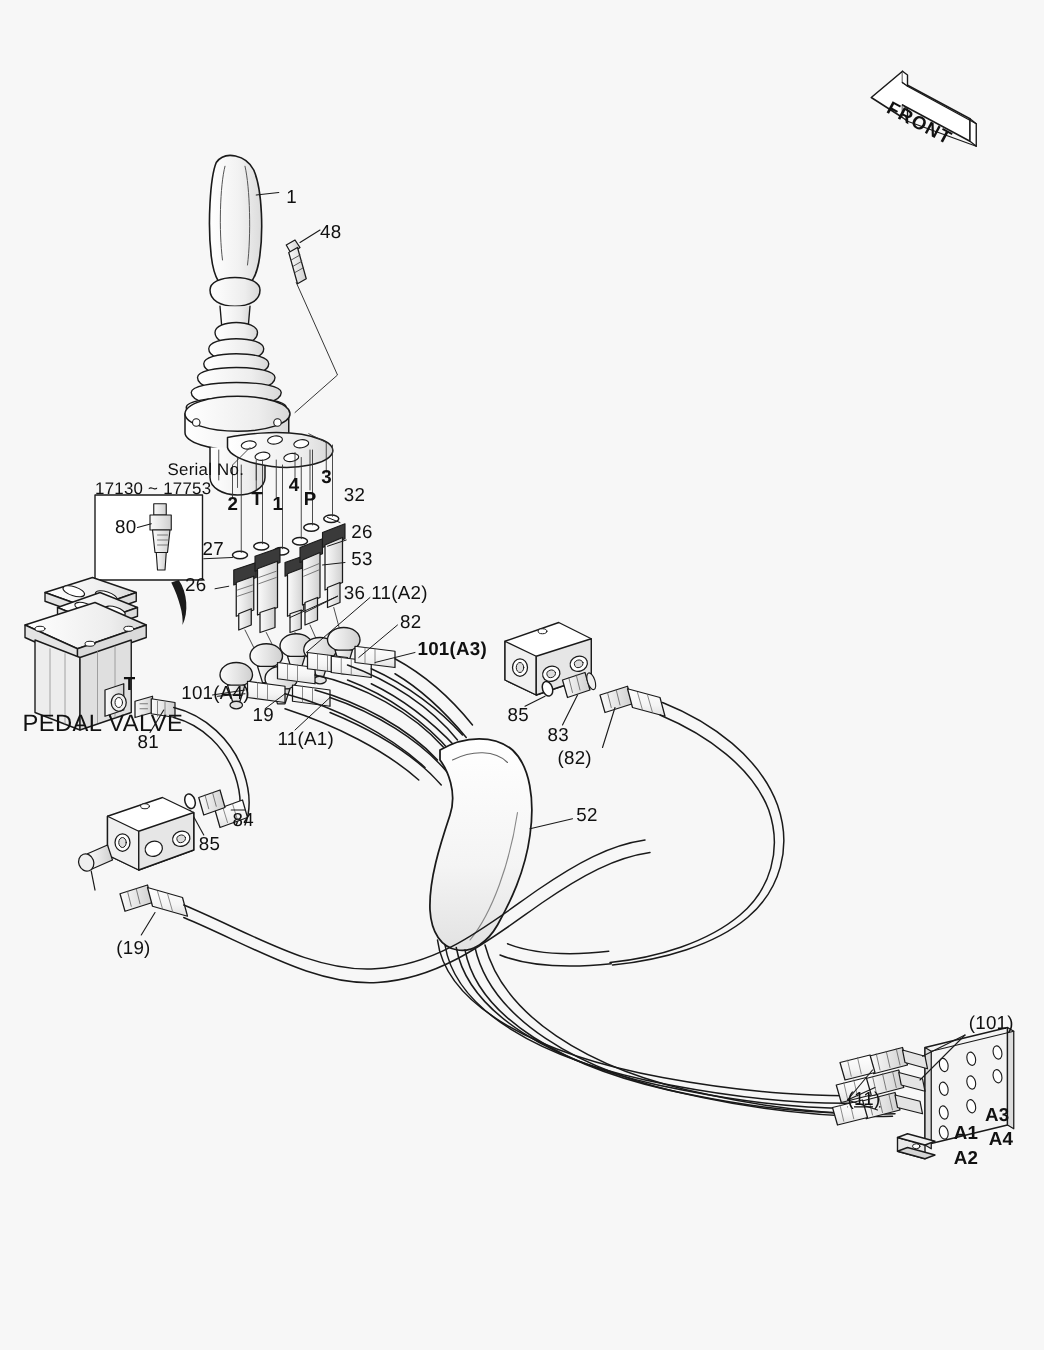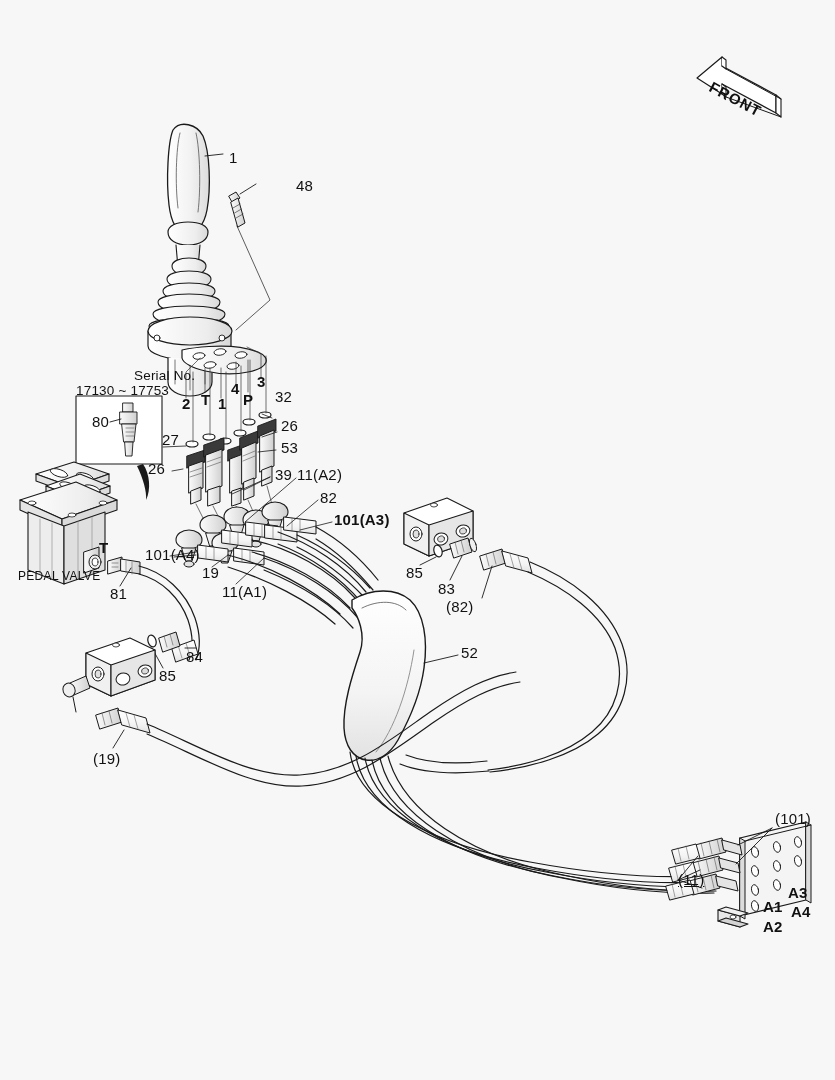--- a/index.html
+++ b/index.html
@@ -29,21 +29,21 @@
     font-family: "Liberation Sans", sans-serif;
     font-size: 15px;
     color: #111;
     white-space: nowrap;
     line-height: 1;
     letter-spacing: 0.2px;
   }
   .lbl.bold { font-weight: bold; }
   .lbl.port { font-weight: bold; font-size: 15px; }
   .lbl.serial { font-size: 13.5px; }
-  .lbl.pedal { font-size: 12px; letter-spacing: 0.3px; }
+  .lbl.pedal { font-size: 19px; letter-spacing: 0.3px; }
   .lbl.front {
     font-weight: bold;
     font-size: 15px;
     letter-spacing: 1px;
   }
 </style>
 </head>
 <body>
 
 <div id="page">
@@ -517,27 +517,27 @@
   <div class="lbl port" style="left:99px; top:540px;">T</div>
 
   <div class="lbl port" style="left:182px; top:396px;">2</div>
   <div class="lbl port" style="left:201px; top:392px;">T</div>
   <div class="lbl port" style="left:218px; top:396px;">1</div>
   <div class="lbl port" style="left:231px; top:381px;">4</div>
   <div class="lbl port" style="left:243px; top:392px;">P</div>
   <div class="lbl port" style="left:257px; top:374px;">3</div>
 
   <div class="lbl" style="left:229px; top:150px;">1</div>
-  <div class="lbl" style="left:256px; top:178px;margin-left:40px;">48</div>
+  <div class="lbl" style="left:256px; top:178px;">48</div>
   <div class="lbl" style="left:275px; top:389px;">32</div>
   <div class="lbl" style="left:162px; top:432px;">27</div>
   <div class="lbl" style="left:281px; top:418px;">26</div>
   <div class="lbl" style="left:281px; top:440px;">53</div>
   <div class="lbl" style="left:148px; top:461px;">26</div>
-  <div class="lbl" style="left:275px; top:467px;">39</div>
+  <div class="lbl" style="left:275px; top:467px;">36</div>
   <div class="lbl" style="left:297px; top:467px;">11(A2)</div>
   <div class="lbl" style="left:320px; top:490px;">82</div>
   <div class="lbl" style="left:334px; top:512px;font-weight:bold;">101(A3)</div>
   <div class="lbl" style="left:145px; top:547px;text-align:center;">101(A4)</div>
   <div class="lbl" style="left:202px; top:565px;">19</div>
   <div class="lbl" style="left:222px; top:584px;">11(A1)</div>
   <div class="lbl" style="left:110px; top:586px;">81</div>
   <div class="lbl" style="left:406px; top:565px;">85</div>
   <div class="lbl" style="left:438px; top:581px;">83</div>
   <div class="lbl" style="left:446px; top:599px;">(82)</div>

